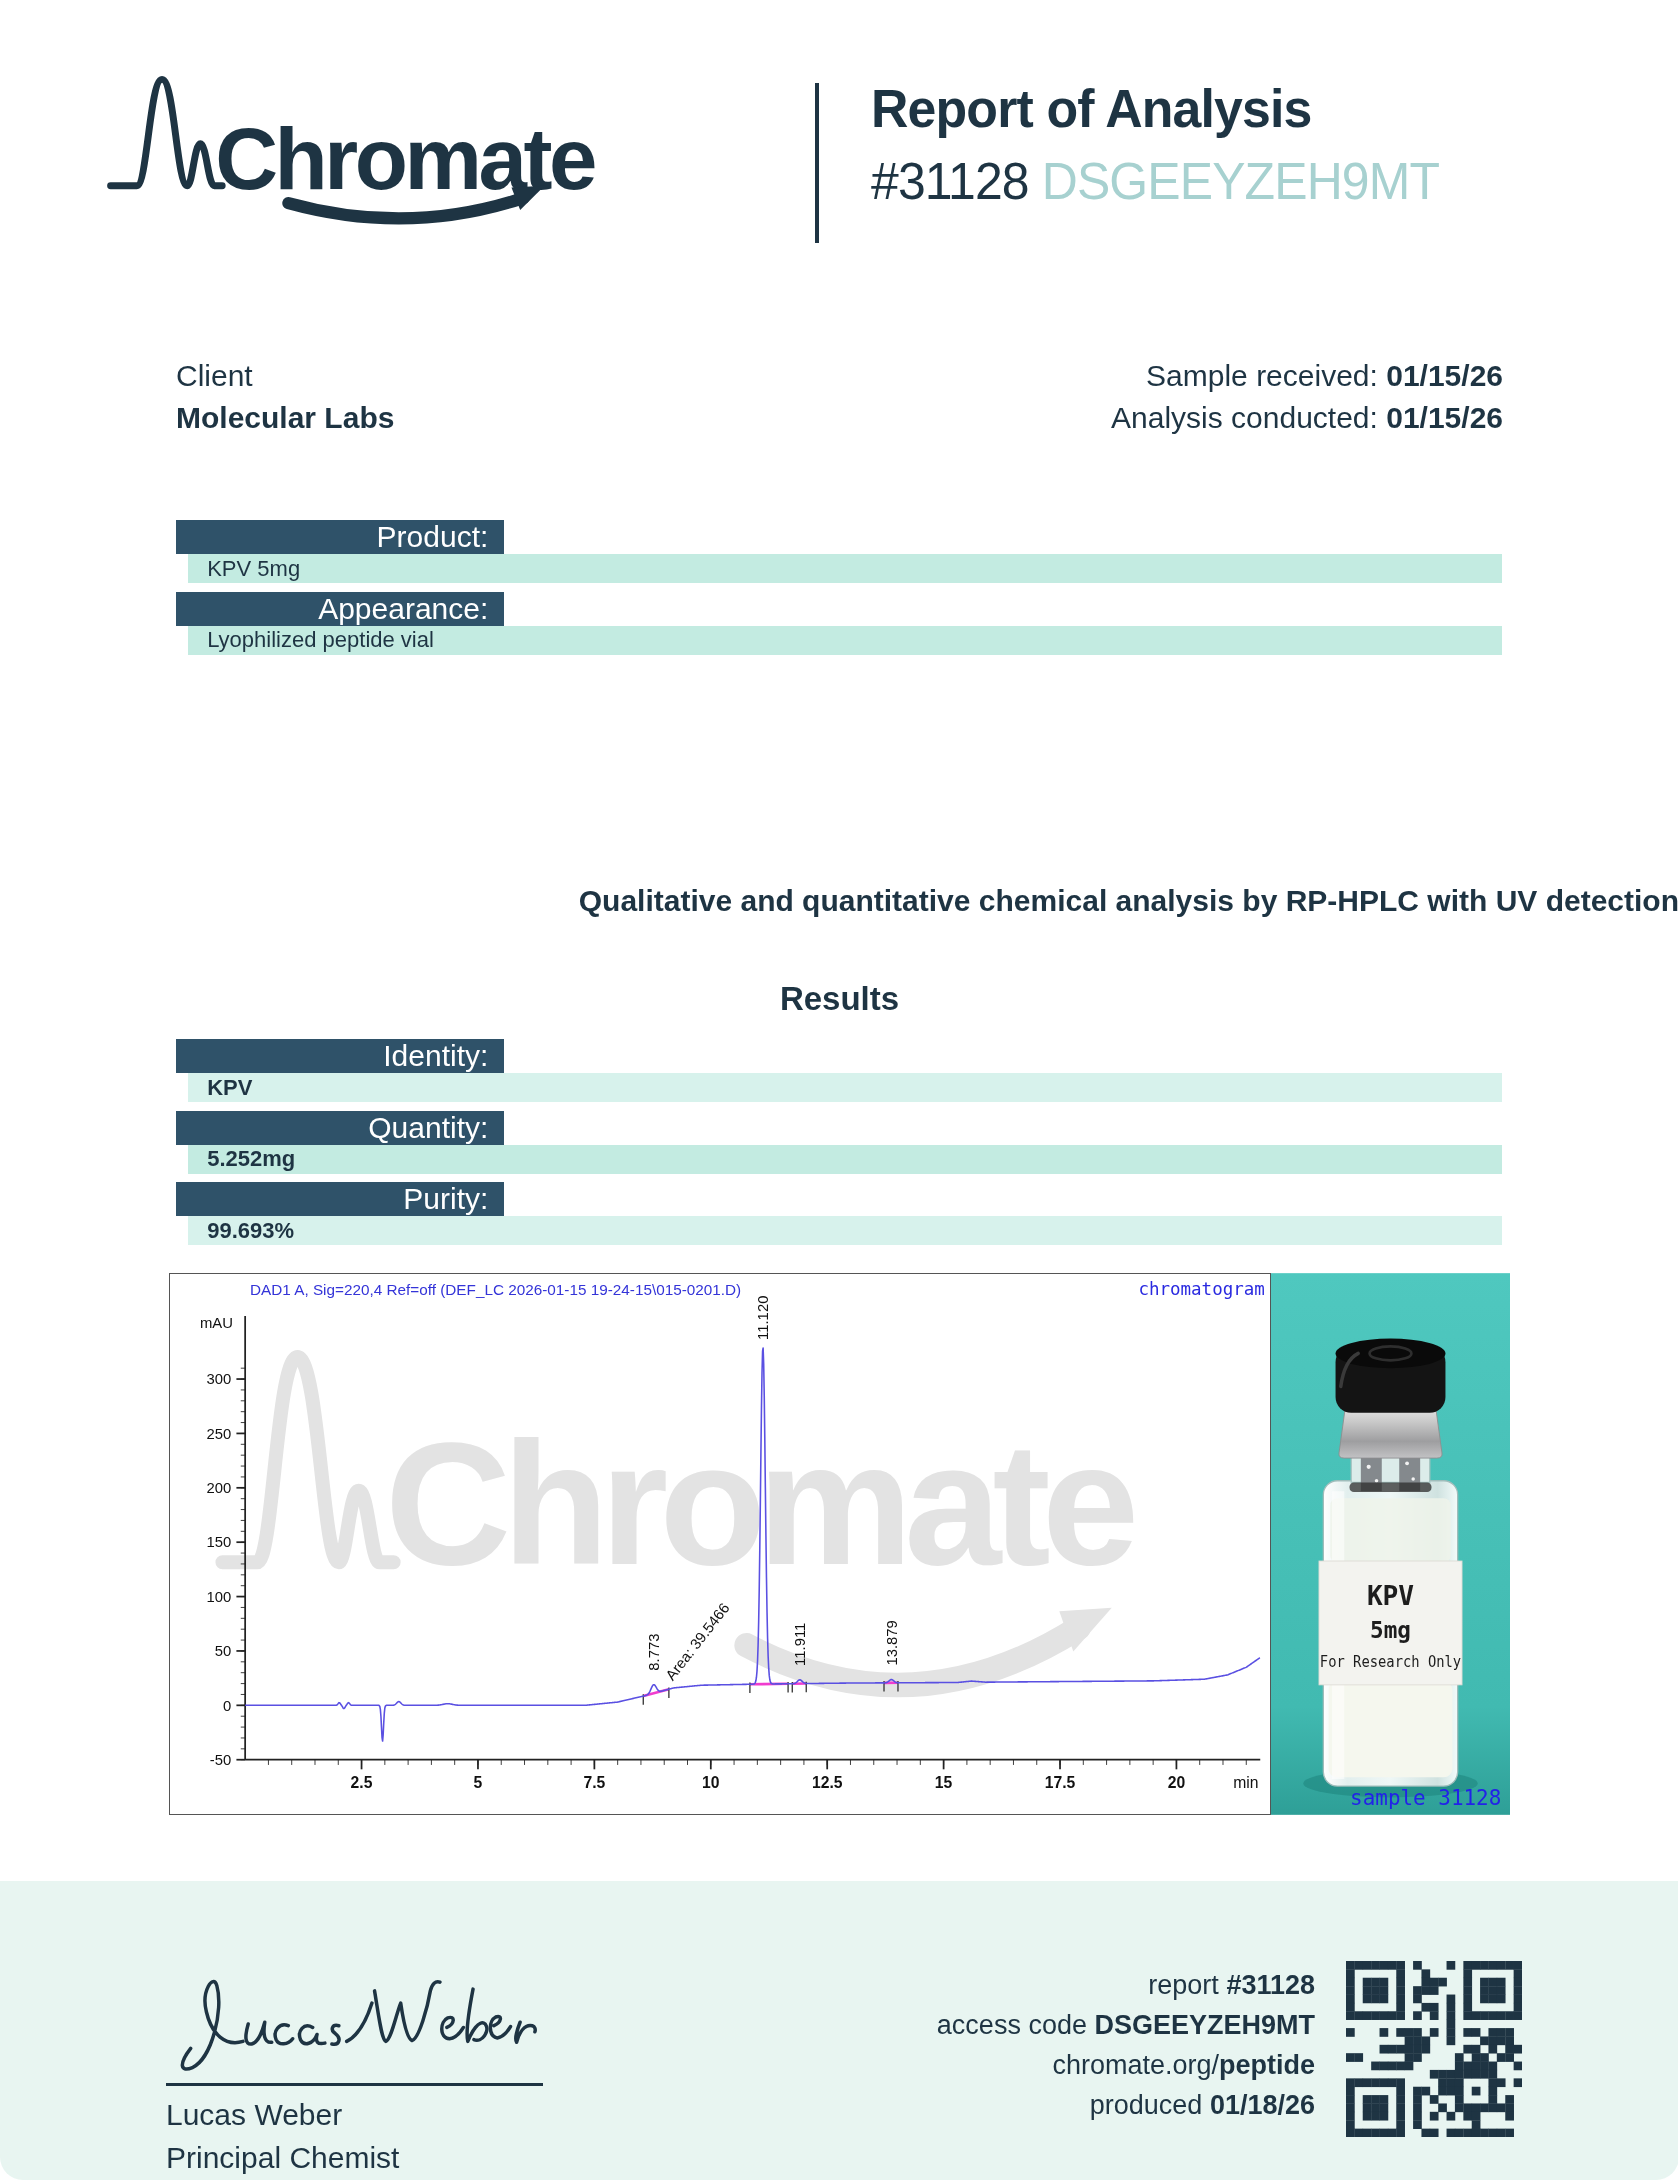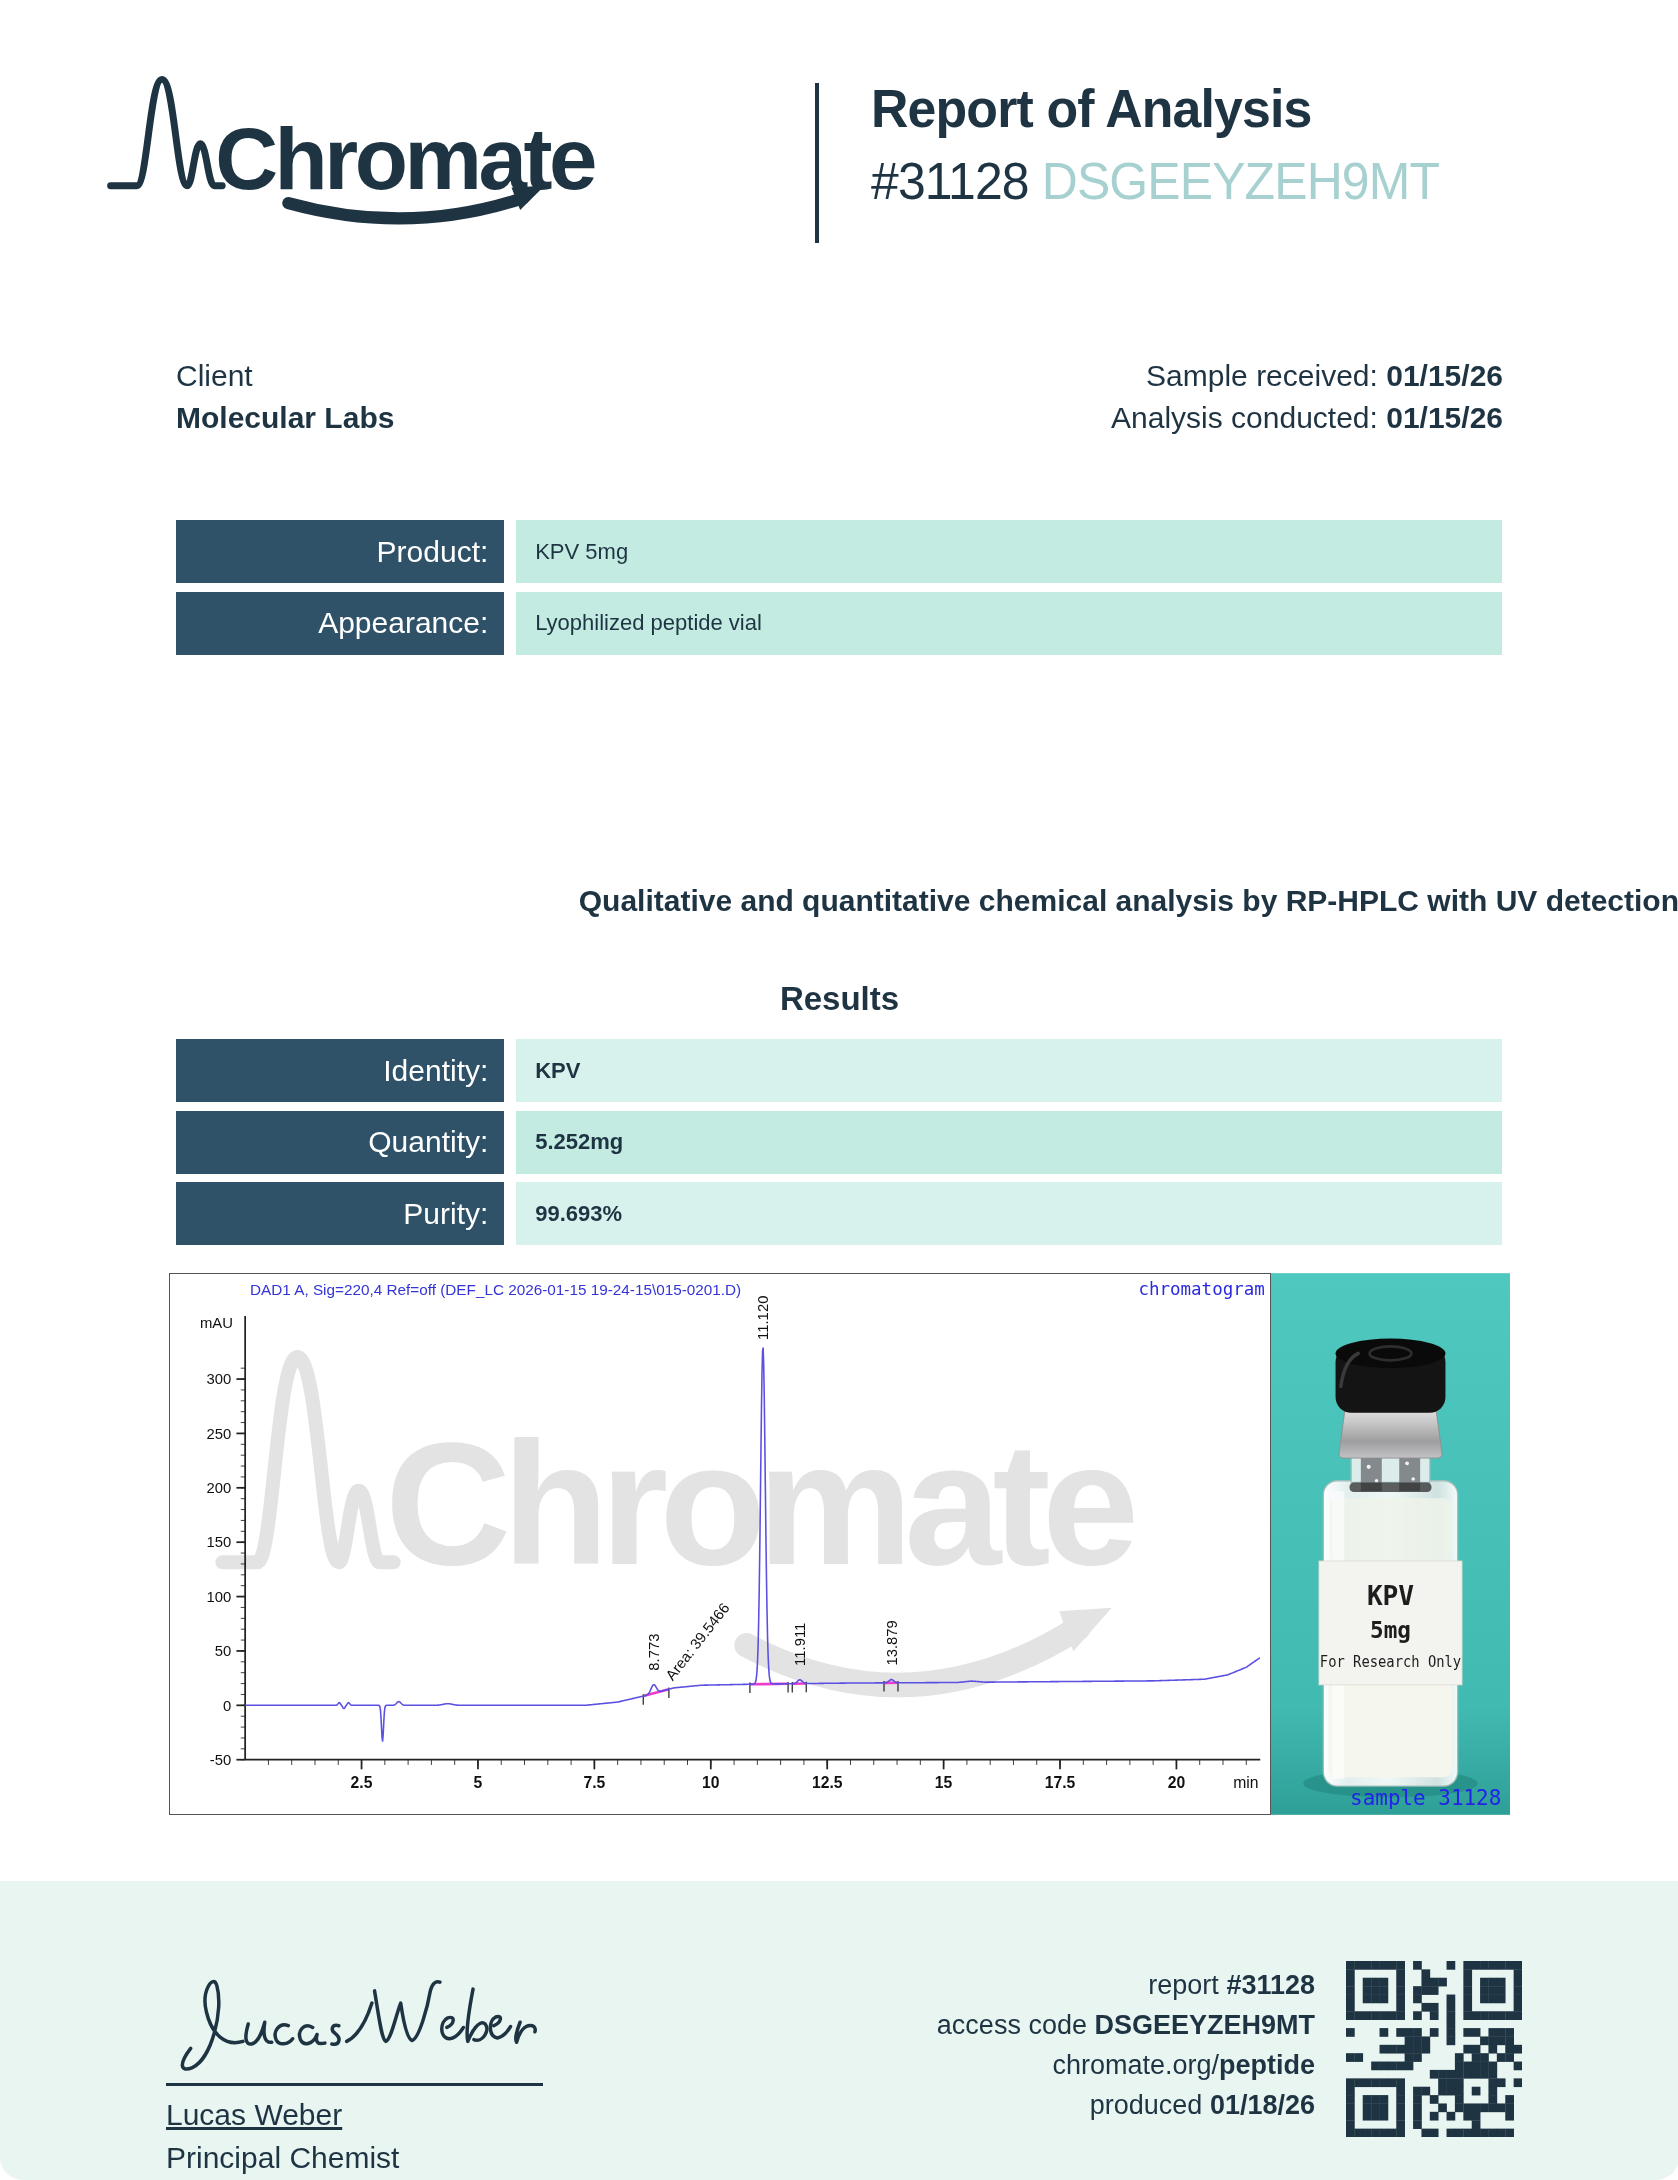--- a/index.html
+++ b/index.html
@@ -15,42 +15,42 @@
   .title-sub .code{color:#a7d1d0;}
 
   
   .client-block{position:absolute;left:176px;top:355px;font-size:30px;line-height:42px;}
   .client-name{font-weight:700;}
   .dates-block{position:absolute;right:176px;top:355px;font-size:30px;line-height:42px;text-align:right;}
   .dates-block b{font-weight:700;}
 
   
   .coa-table{position:absolute;left:176px;width:1326px;}
-  .coa-row{display:flex;height:63px;margin-bottom:8.7px;}
+  .coa-row{display:flex;height:63px;margin-bottom:8.7px;flex-direction:column;}
   .cell-label{width:328px;background:#2f5269;color:#ffffff;font-size:30px;display:flex;align-items:center;justify-content:flex-end;padding-right:15.7px;box-sizing:border-box;}
   .cell-value{flex:1;margin-left:12.2px;background:#d7f2ec;color:#1e3443;font-size:22px;display:flex;align-items:center;padding-left:19px;box-sizing:border-box;}
   .coa-row.dark .cell-value{background:#c3ebe1;}
   #results-table .cell-value{font-weight:700;}
 
   .method-line{position:absolute;left:0;top:884px;width:100%;text-align:right;font-size:30px;font-weight:700;}
   .results-heading{position:absolute;left:0;top:980px;width:100%;text-align:center;font-size:33px;font-weight:700;}
 
   
   .chromo-block{position:absolute;left:169px;top:1273px;width:1342px;height:542px;}
   .chart-panel{position:absolute;left:0;top:0;width:1102px;height:542px;background:#ffffff;border:1.7px solid #555;box-sizing:border-box;}
   .chart-title{position:absolute;left:80px;top:7px;font-size:15.3px;color:#3434d8;white-space:nowrap;}
   .chart-corner{position:absolute;right:5.2px;top:5.2px;font-family:"DejaVu Sans Mono",monospace;font-size:17.5px;color:#2a2ae0;}
   .chart-svg{position:absolute;left:0;top:0;}
   .vial-photo{position:absolute;left:1102px;top:0;width:239px;height:542px;}
 
   
   .footer-band{position:absolute;left:0;top:1881px;width:1679px;height:299px;background:#e8f5f1;}
   .sig-block{position:absolute;left:166px;top:75px;width:384px;}
   .sig-line{width:377px;height:3.5px;background:#1e3443;margin-top:1.7px;}
-  .sig-name{font-size:30px;margin-top:12.2px;text-decoration:underline;}
+  .sig-name{font-size:30px;margin-top:12.2px;}
   .sig-title{font-size:30px;margin-top:8.7px;}
   .verify-block{position:absolute;right:364px;top:84px;text-align:right;font-size:27px;line-height:40px;color:#1e3443;}
   .verify-block b{font-weight:700;}
   .qr-svg{position:absolute;right:157px;top:80px;}
 </style>
 </head>
 <body>
 
 <div class="page">
 

